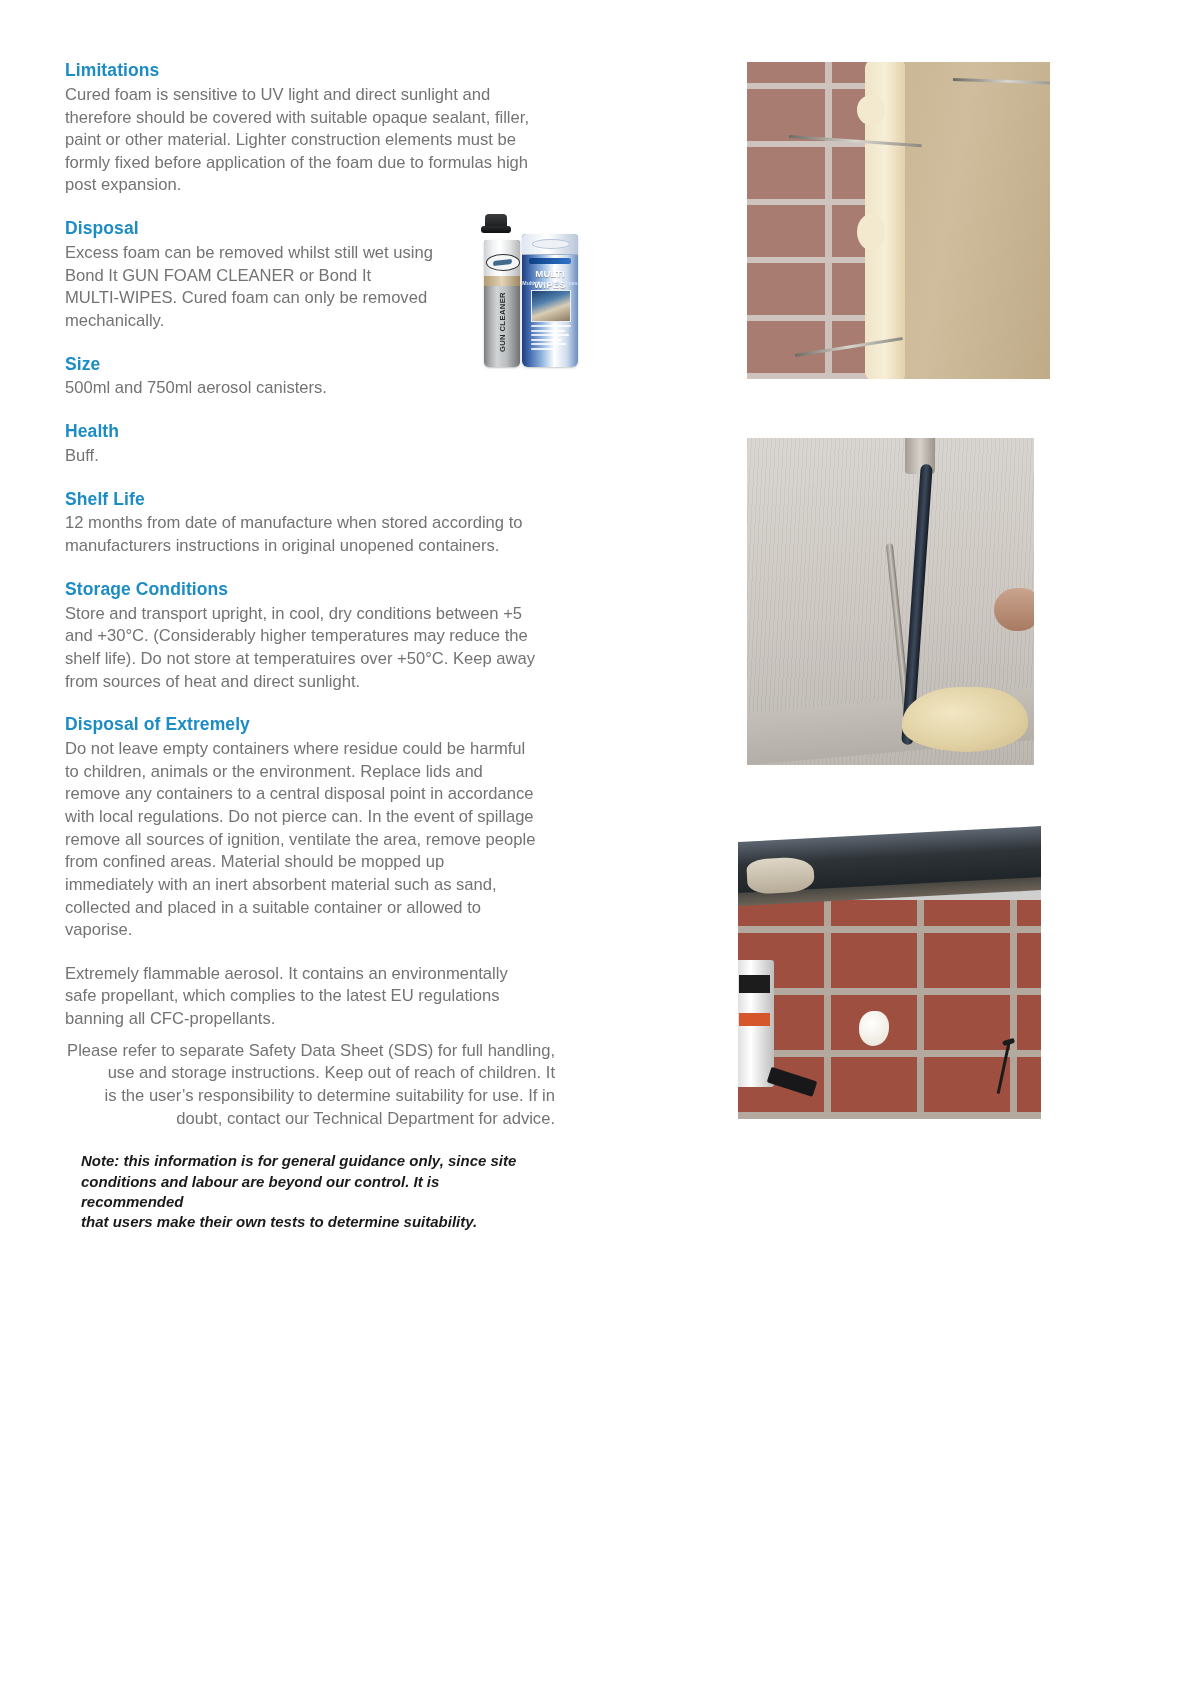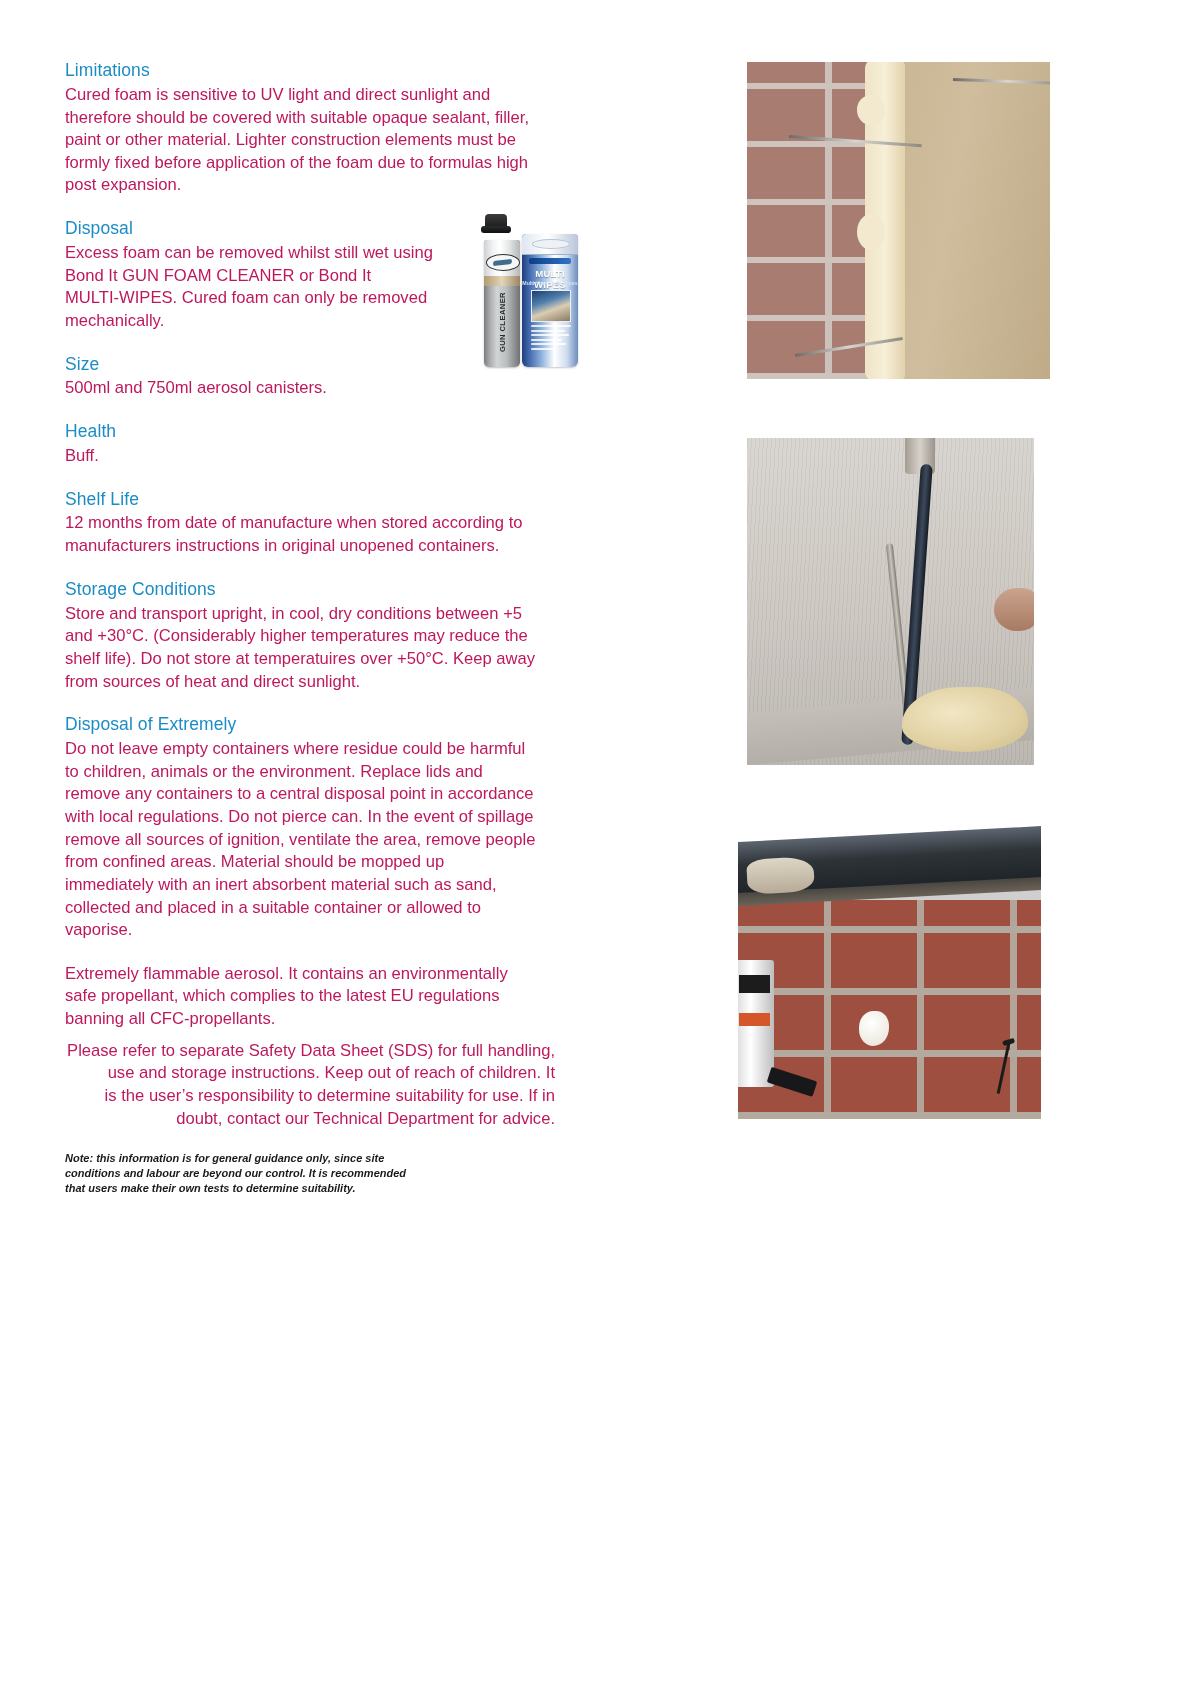--- a/index.html
+++ b/index.html
@@ -23,47 +23,47 @@
     top: 60px;
     width: 490px;
   }
 
   .section { margin-bottom: 21px; }
   .section:last-child { margin-bottom: 0; }
 
   .sec-head {
     color: #1b8cc4;
     font-size: 17.5px;
-    font-weight: normal;
+    font-weight: bold;
     line-height: 1.25;
     margin: 0 0 2px 0;
     letter-spacing: 0.1px;
   }
 
   .sec-body {
-    color: #be185d;
+    color: #737373;
     font-size: 16.6px;
     line-height: 1.365;
     margin: 0;
     white-space: pre-line;
     overflow: hidden;
   }
   .sec-body + .sec-body { margin-top: 9px; text-align: right; }
 
   
   .narrow { width: 400px; }
 
   .note {
     color: #1a1a1a;
-    font-size: 11px;
+    font-size: 15px;
     line-height: 1.36;
     font-weight: bold;
     font-style: italic;
     white-space: pre-line;
-    margin: 0;
+    margin: 16px;
   }
 
   
   .product-shot {
     position: absolute;
     left: 478px;
     top: 226px;
     width: 112px;
     height: 143px;
   }

